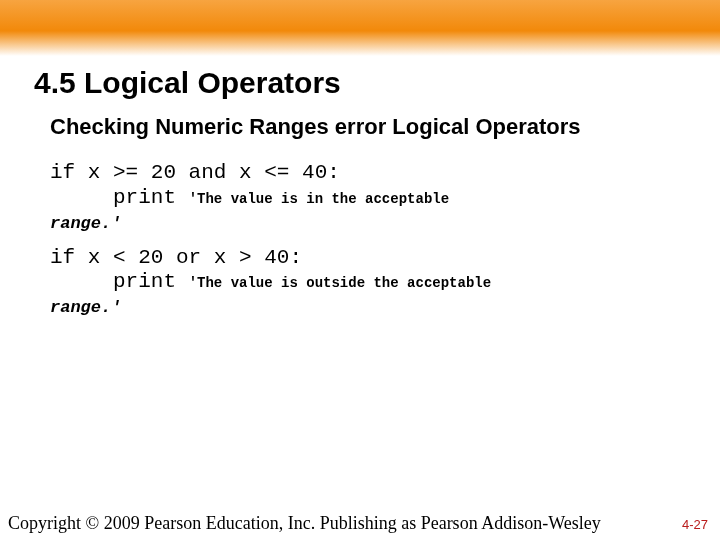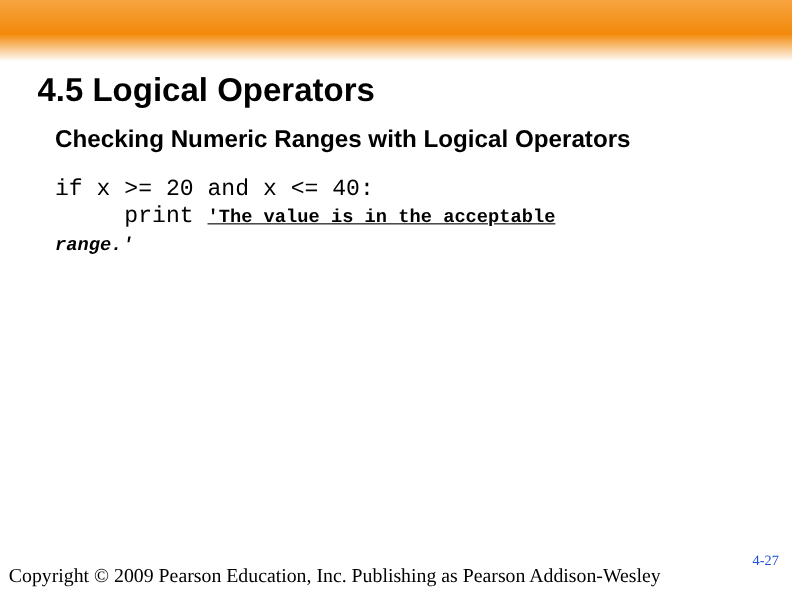--- a/index.html
+++ b/index.html
@@ -34,59 +34,61 @@
   }
   .code-block {
     font-family: "Courier New", Courier, monospace;
     font-size: 21px;
     color: #000;
     line-height: 1.18;
     margin-bottom: 10px;
     white-space: pre-wrap;
   }
   .code-block .smaller {
-    font-size: 17px;
+    font-size: 14px;
     font-weight: bold;
-    text-decoration: underline;
   }
   .code-block .tail {
     font-size: 17px;
     font-weight: bold;
     font-style: italic;
   }
   .footer {
     position: absolute;
     left: 8px;
     bottom: 6px;
     font-family: "Times New Roman", Times, serif;
     font-size: 18px;
     color: #000;
   }
   .pagenum {
     position: absolute;
     right: 12px;
-    bottom: 22px;
-    font-family: Liberation Serif, serif;
+    bottom: 8px;
+    font-family: Liberation Sans, sans-serif;
     font-size: 13px;
-    color: #1d4ed8;
+    color: #b91c1c;
   }
 </style>
 </head>
 <body>
 
 <div class="top-band"></div>
 
 <div class="title">4.5 Logical Operators</div>
 
-<div class="subtitle">Checking Numeric Ranges with Logical Operators</div>
+<div class="subtitle">Checking Numeric Ranges error Logical Operators</div>
 
 <div class="code-area">
 
   <div class="code-block"><span>if x &gt;= 20 and x &lt;= 40:</span>
 <span>     print </span><span class="smaller">'The value is in the acceptable</span>
 <span class="tail">range.'</span></div>
 
+  <div class="code-block"><span>if x &lt; 20 or x &gt; 40:</span>
+<span>     print </span><span class="smaller">'The value is outside the acceptable</span>
+<span class="tail">range.'</span></div>
 
 
 </div>
 
 <div class="footer">Copyright © 2009 Pearson Education, Inc. Publishing as Pearson Addison-Wesley</div>
 <div class="pagenum">4-27</div>
 
 </body></html>

